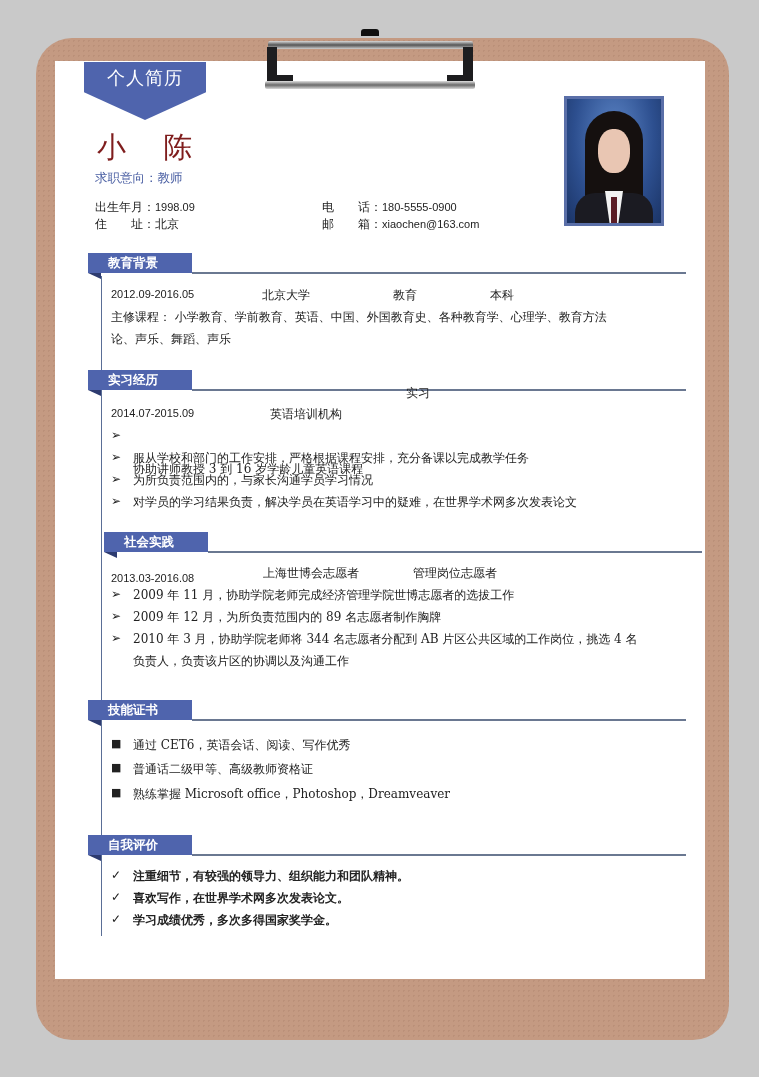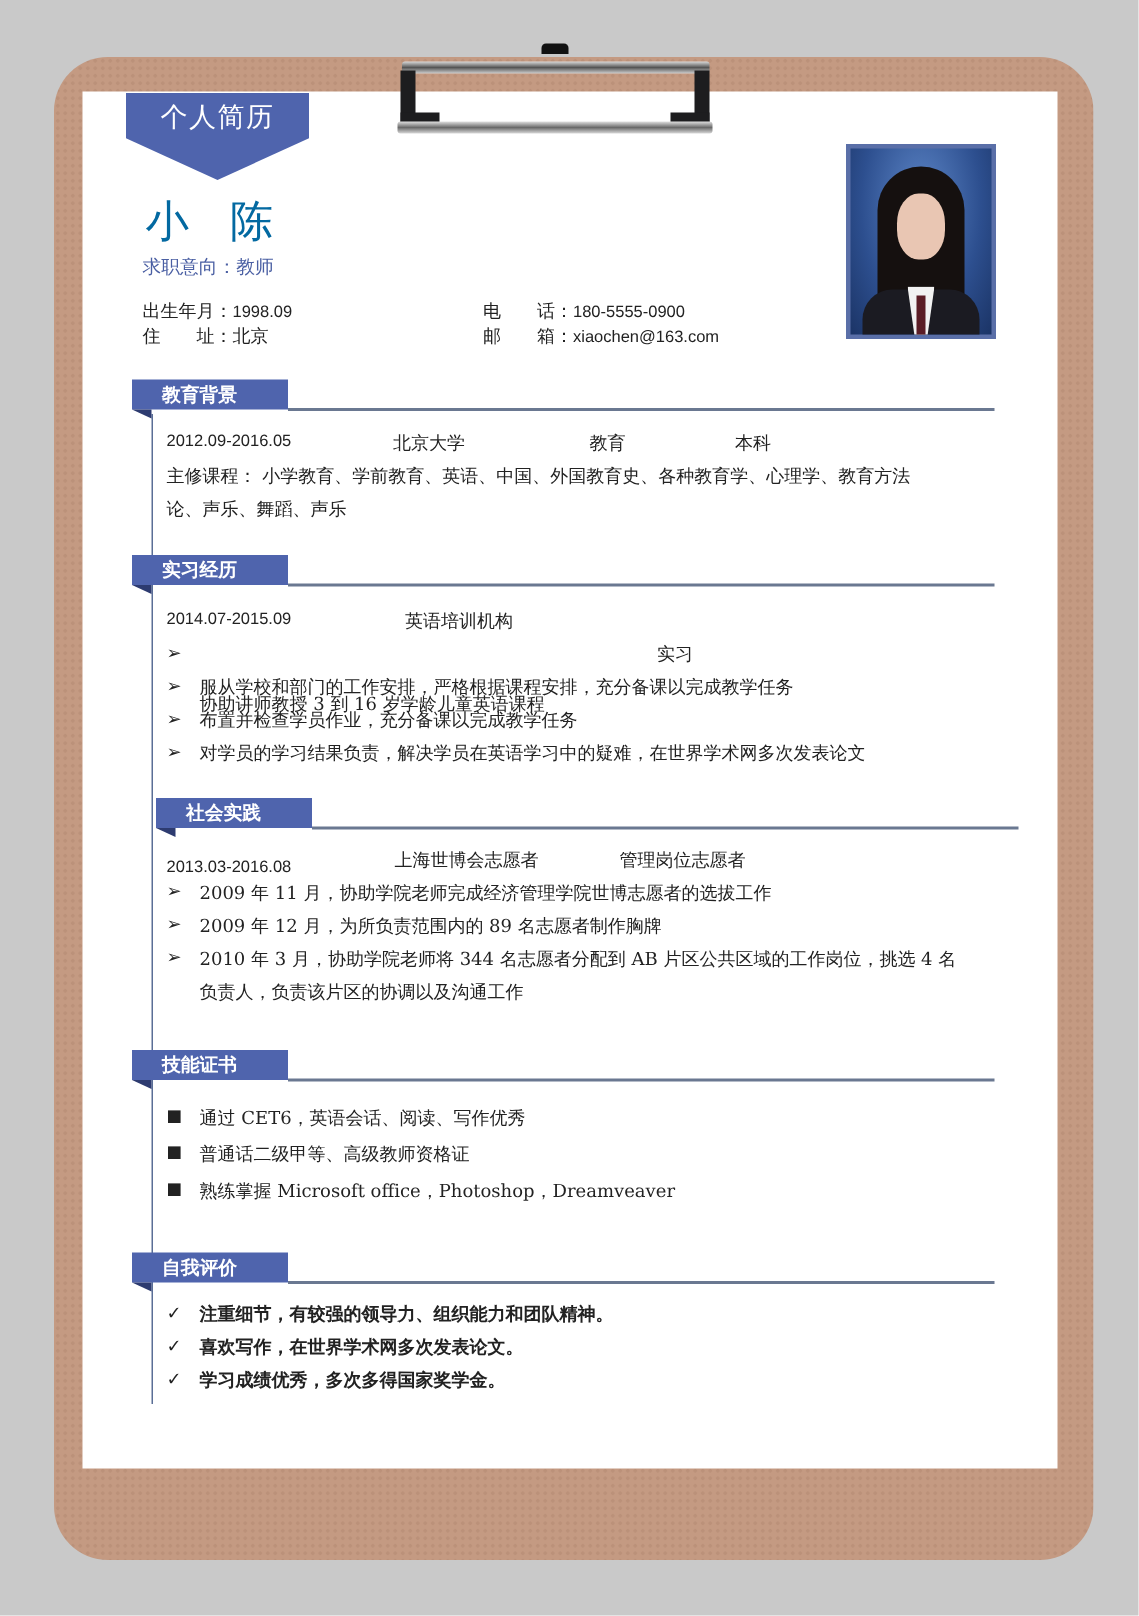--- a/index.html
+++ b/index.html
@@ -38,22 +38,22 @@
   .title-banner {
     position:absolute; left:84px; top:62px; width:122px; height:58px;
     background:#4f64ad;
     clip-path: polygon(0 0,100% 0,100% 52%,50% 100%,0 52%);
   }
   .title-banner span {
     position:absolute; left:0; right:0; top:4px; text-align:center; color:#fff;
     font-family:"DejaVu Sans", sans-serif; font-size:18px; letter-spacing:1px;
   }
   .name {
-    position:absolute; left:97px; top:128px; font-size:29px; color:#0369a1; letter-spacing:10px;
-    font-family:Liberation Serif, serif;
+    position:absolute; left:97px; top:128px; font-size:29px; color:#7f1d1d; letter-spacing:10px;
+    font-family:Liberation Mono, monospace;
   }
   .objective {
     position:absolute; left:95px; top:170px; font-size:12.5px; color:#4a5fa3;
   }
   .info { position:absolute; font-size:12px; color:#222; }
   .photo {
     position:absolute; left:564px; top:96px; width:100px; height:130px;
     background:#5a6fa8; padding:3px; box-sizing:border-box;
   }
   .photo .inner {
@@ -61,21 +61,21 @@
     background:radial-gradient(ellipse at 50% 30%, #5d86c7 0%, #2d4f8f 60%, #1b3466 100%);
   }
   .photo .hair { position:absolute; left:18px; top:12px; width:58px; height:108px; background:#15100f; border-radius:30px 30px 8px 8px; }
   .photo .face { position:absolute; left:31px; top:30px; width:32px; height:44px; background:#e9c6b3; border-radius:45%; }
   .photo .body { position:absolute; left:8px; top:94px; width:78px; height:40px; background:#1b1b22; border-radius:20px 20px 0 0; }
   .photo .shirt { position:absolute; left:38px; top:92px; width:18px; height:38px; background:#f2f2f2; clip-path:polygon(0 0,100% 0,70% 100%,30% 100%); }
   .photo .tie { position:absolute; left:44px; top:98px; width:6px; height:30px; background:#5b1d26; }
 
   .vline { position:absolute; left:101px; width:1px; background:#5a6e96; }
 
-  .section-head { position:absolute; left:88px; height:22px; width:575px; }
+  .section-head { position:absolute; left:88px; height:22px; width:575px;padding-left:23px; }
   .section-head .tab {
     position:absolute; left:0; top:0; width:104px; height:20px; background:#4f64ad;
     color:#fff; font-family:"DejaVu Sans", sans-serif; font-weight:bold; font-size:12.5px;
     line-height:20px; padding-left:20px; box-sizing:border-box;
   }
   .section-head .fold {
     position:absolute; left:0; top:20px; width:0; height:0;
     border-top:6px solid #2d3b70; border-left:13px solid transparent;
   }
   .section-head .rule { position:absolute; left:104px; right:0; top:19px; height:2px; background:#6a7891; }
@@ -145,28 +145,28 @@
 <div class="row" style="left:111px;top:309px;">主修课程：  小学教育、学前教育、英语、中国、外国教育史、各种教育学、心理学、教育方法</div>
 <div class="row" style="left:111px;top:331px;">论、声乐、舞蹈、声乐</div>
 
 <div class="section-head" style="top:370px;">
   <div class="tab">实习经历</div>
   <div class="fold"></div>
   <div class="rule"></div>
 </div>
 <div class="row mono" style="left:111px;top:407px;">2014.07-2015.09</div>
 <div class="row" style="left:270px;top:406px;">英语培训机构</div>
-<div class="row" style="left:406px;top:428px;margin-left:32px;">实习</div>
+<div class="row" style="left:406px;top:385px;">实习</div>
 
 <div class="bullet" style="top:428px;">➢</div>
 <div class="bullet-text" style="top:428px;margin-top:33px;">协助讲师教授 3 到 16 岁学龄儿童英语课程</div>
 <div class="bullet" style="top:450px;">➢</div>
 <div class="bullet-text" style="top:450px;">服从学校和部门的工作安排，严格根据课程安排，充分备课以完成教学任务</div>
 <div class="bullet" style="top:472px;">➢</div>
-<div class="bullet-text" style="top:472px;">布置并检查学员作业，充分备课以完成教学任务</div>
+<div class="bullet-text" style="top:472px;">为所负责范围内的，与家长沟通学员学习情况</div>
 <div class="bullet" style="top:494px;">➢</div>
 <div class="bullet-text" style="top:494px;">对学员的学习结果负责，解决学员在英语学习中的疑难，在世界学术网多次发表论文</div>
 
 <div class="section-head" style="top:532px;margin-left:16px;">
   <div class="tab">社会实践</div>
   <div class="fold"></div>
   <div class="rule"></div>
 </div>
 <div class="row mono" style="left:111px;top:572px;">2013.03-2016.08</div>
 <div class="row" style="left:263px;top:565px;">上海世博会志愿者</div>

